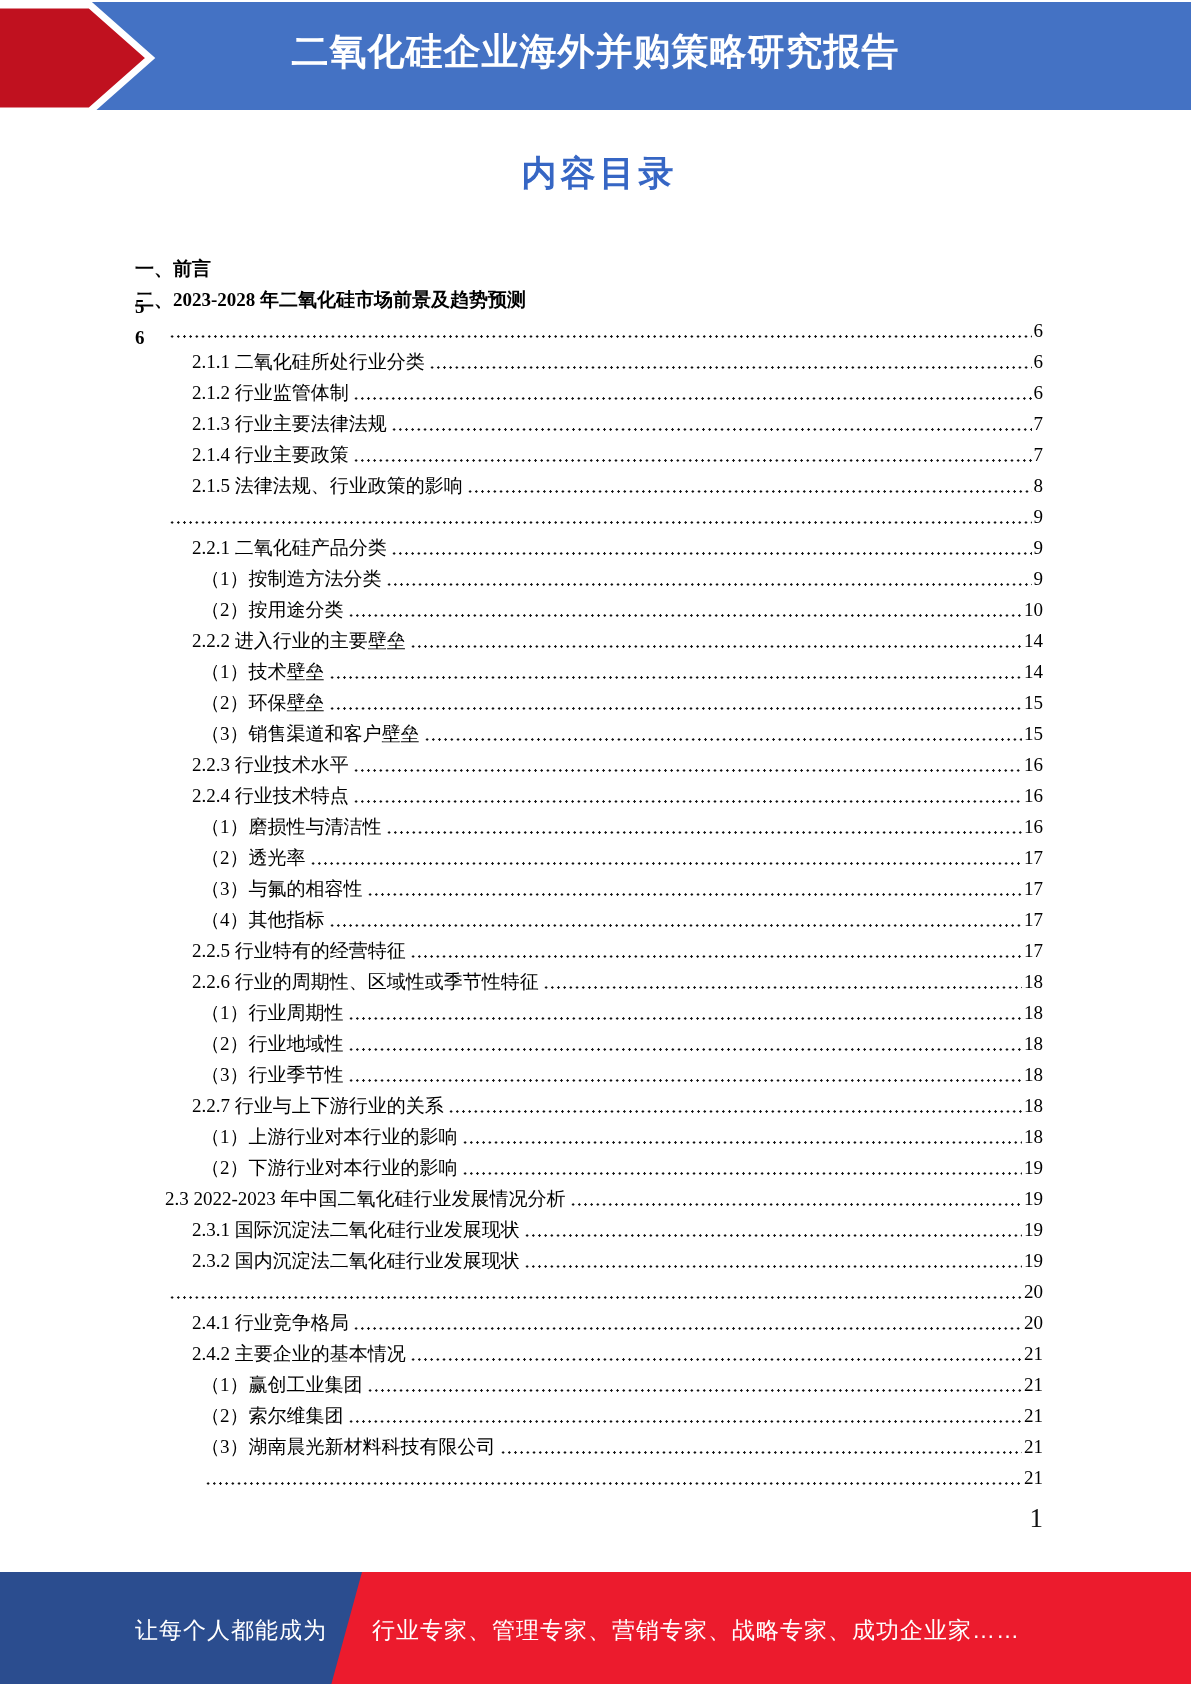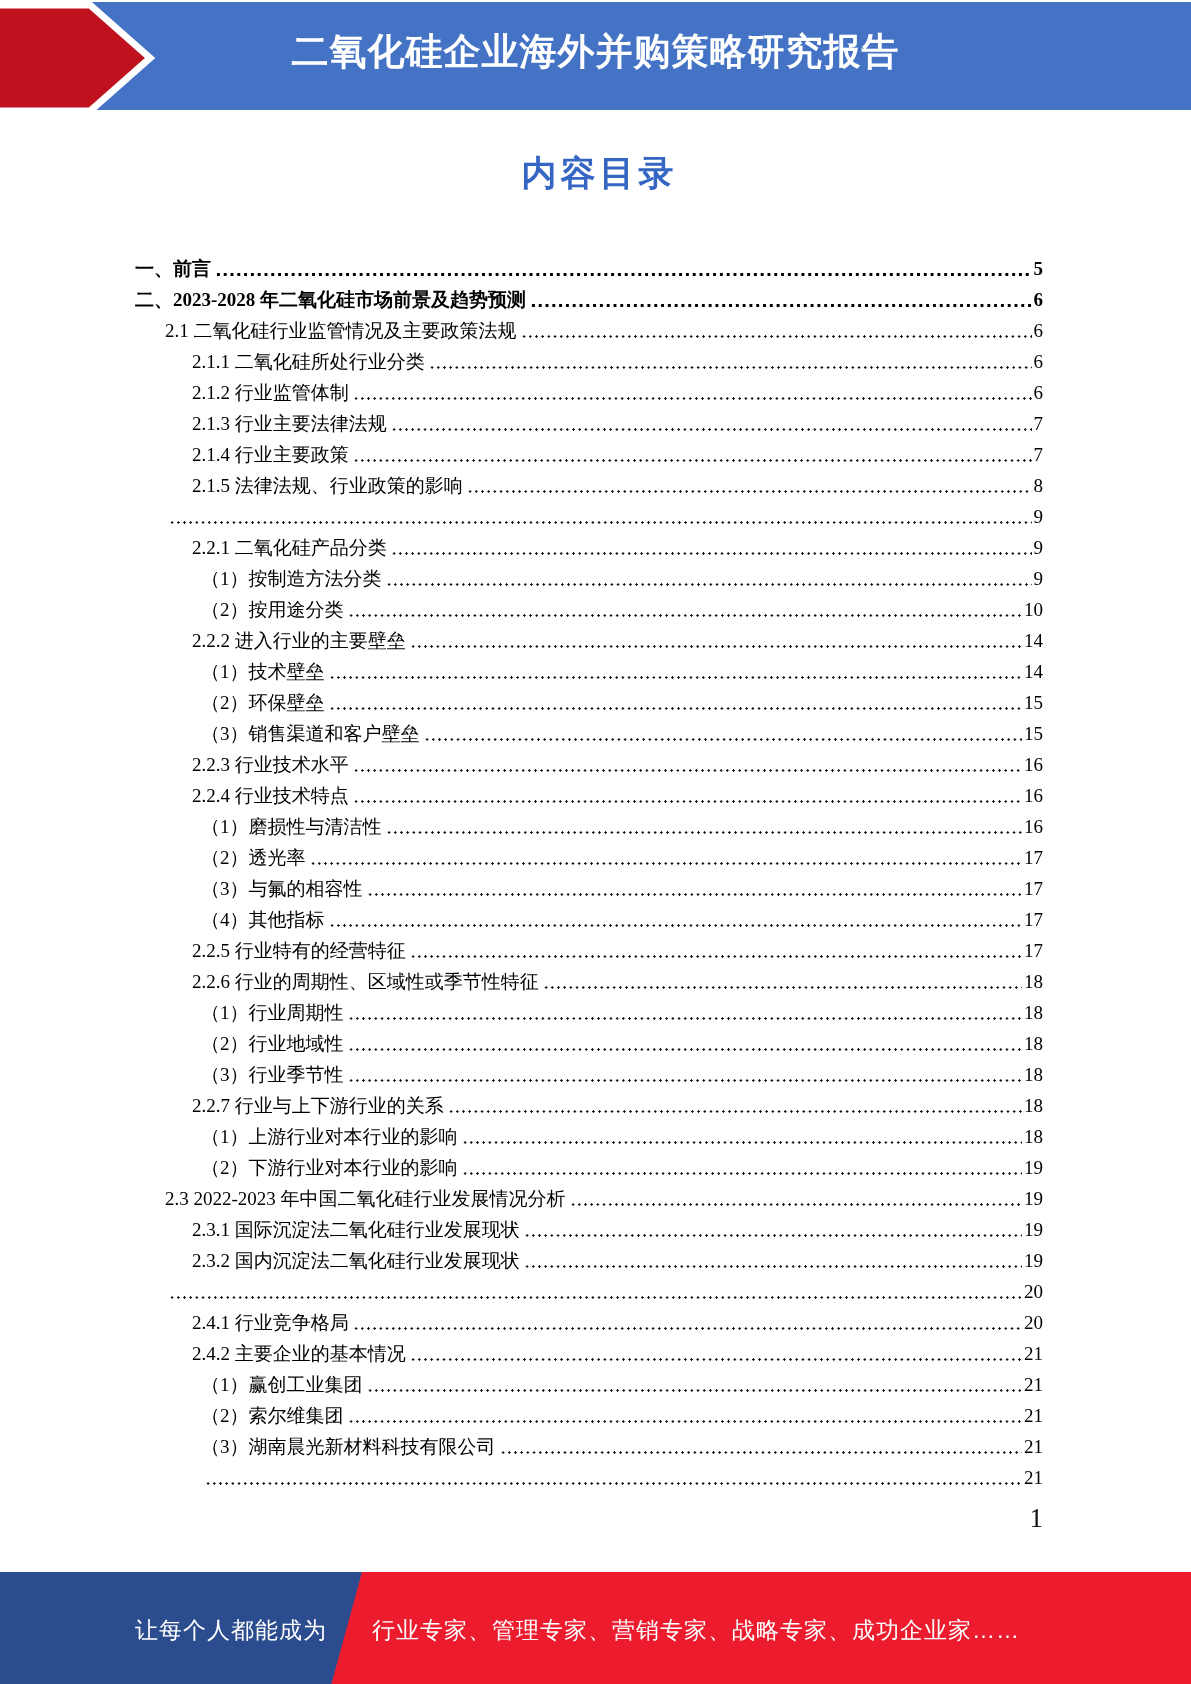--- a/index.html
+++ b/index.html
@@ -24,21 +24,21 @@
   }
   .arrow{position:absolute;left:-6px;top:-4px;width:170px;height:120px;}
   
   .toc-title{
     position:absolute;left:8px;right:0;top:150px;text-align:center;
     font-size:35px;font-weight:bold;color:var(--toc-title-blue);letter-spacing:4px;
   }
   
   .toc-list{position:absolute;left:135px;top:253px;width:908px;}
   .row{display:flex;align-items:baseline;height:31px;font-size:19px;line-height:31px;}
-  .row.b{font-weight:bold;}
+  .row.b{font-weight:bold;flex-direction:column;}
   .row.lv1{padding-left:30px;}
   .row.lv2{padding-left:57px;}
   .row.lv3{padding-left:66px;}
   .t{white-space:nowrap;}
   .dots{
     flex:1;height:5px;align-self:flex-end;margin:0 2px 7px 4px;
     background-image:radial-gradient(circle,#111 1.1px,rgba(0,0,0,0) 1.35px);
     background-size:6.2px 5px;background-repeat:repeat-x;background-position:left bottom;
   }
   .row.b .dots{
@@ -87,21 +87,20 @@
       <span class="t">一、前言</span>
       <span class="dots"></span>
       <span class="pg">5</span>
     </div>
     <div class="row lv0 b">
       <span class="t">二、2023-2028 年二氧化硅市场前景及趋势预测</span>
       <span class="dots"></span>
       <span class="pg">6</span>
     </div>
     <div class="row lv1">
-      <span class="t">2.1 二氧化硅行业监管情况及主要政策法规</span>
       <span class="dots"></span>
       <span class="pg">6</span>
     </div>
     <div class="row lv2">
       <span class="t">2.1.1 二氧化硅所处行业分类</span>
       <span class="dots"></span>
       <span class="pg">6</span>
     </div>
     <div class="row lv2">
       <span class="t">2.1.2 行业监管体制</span>

